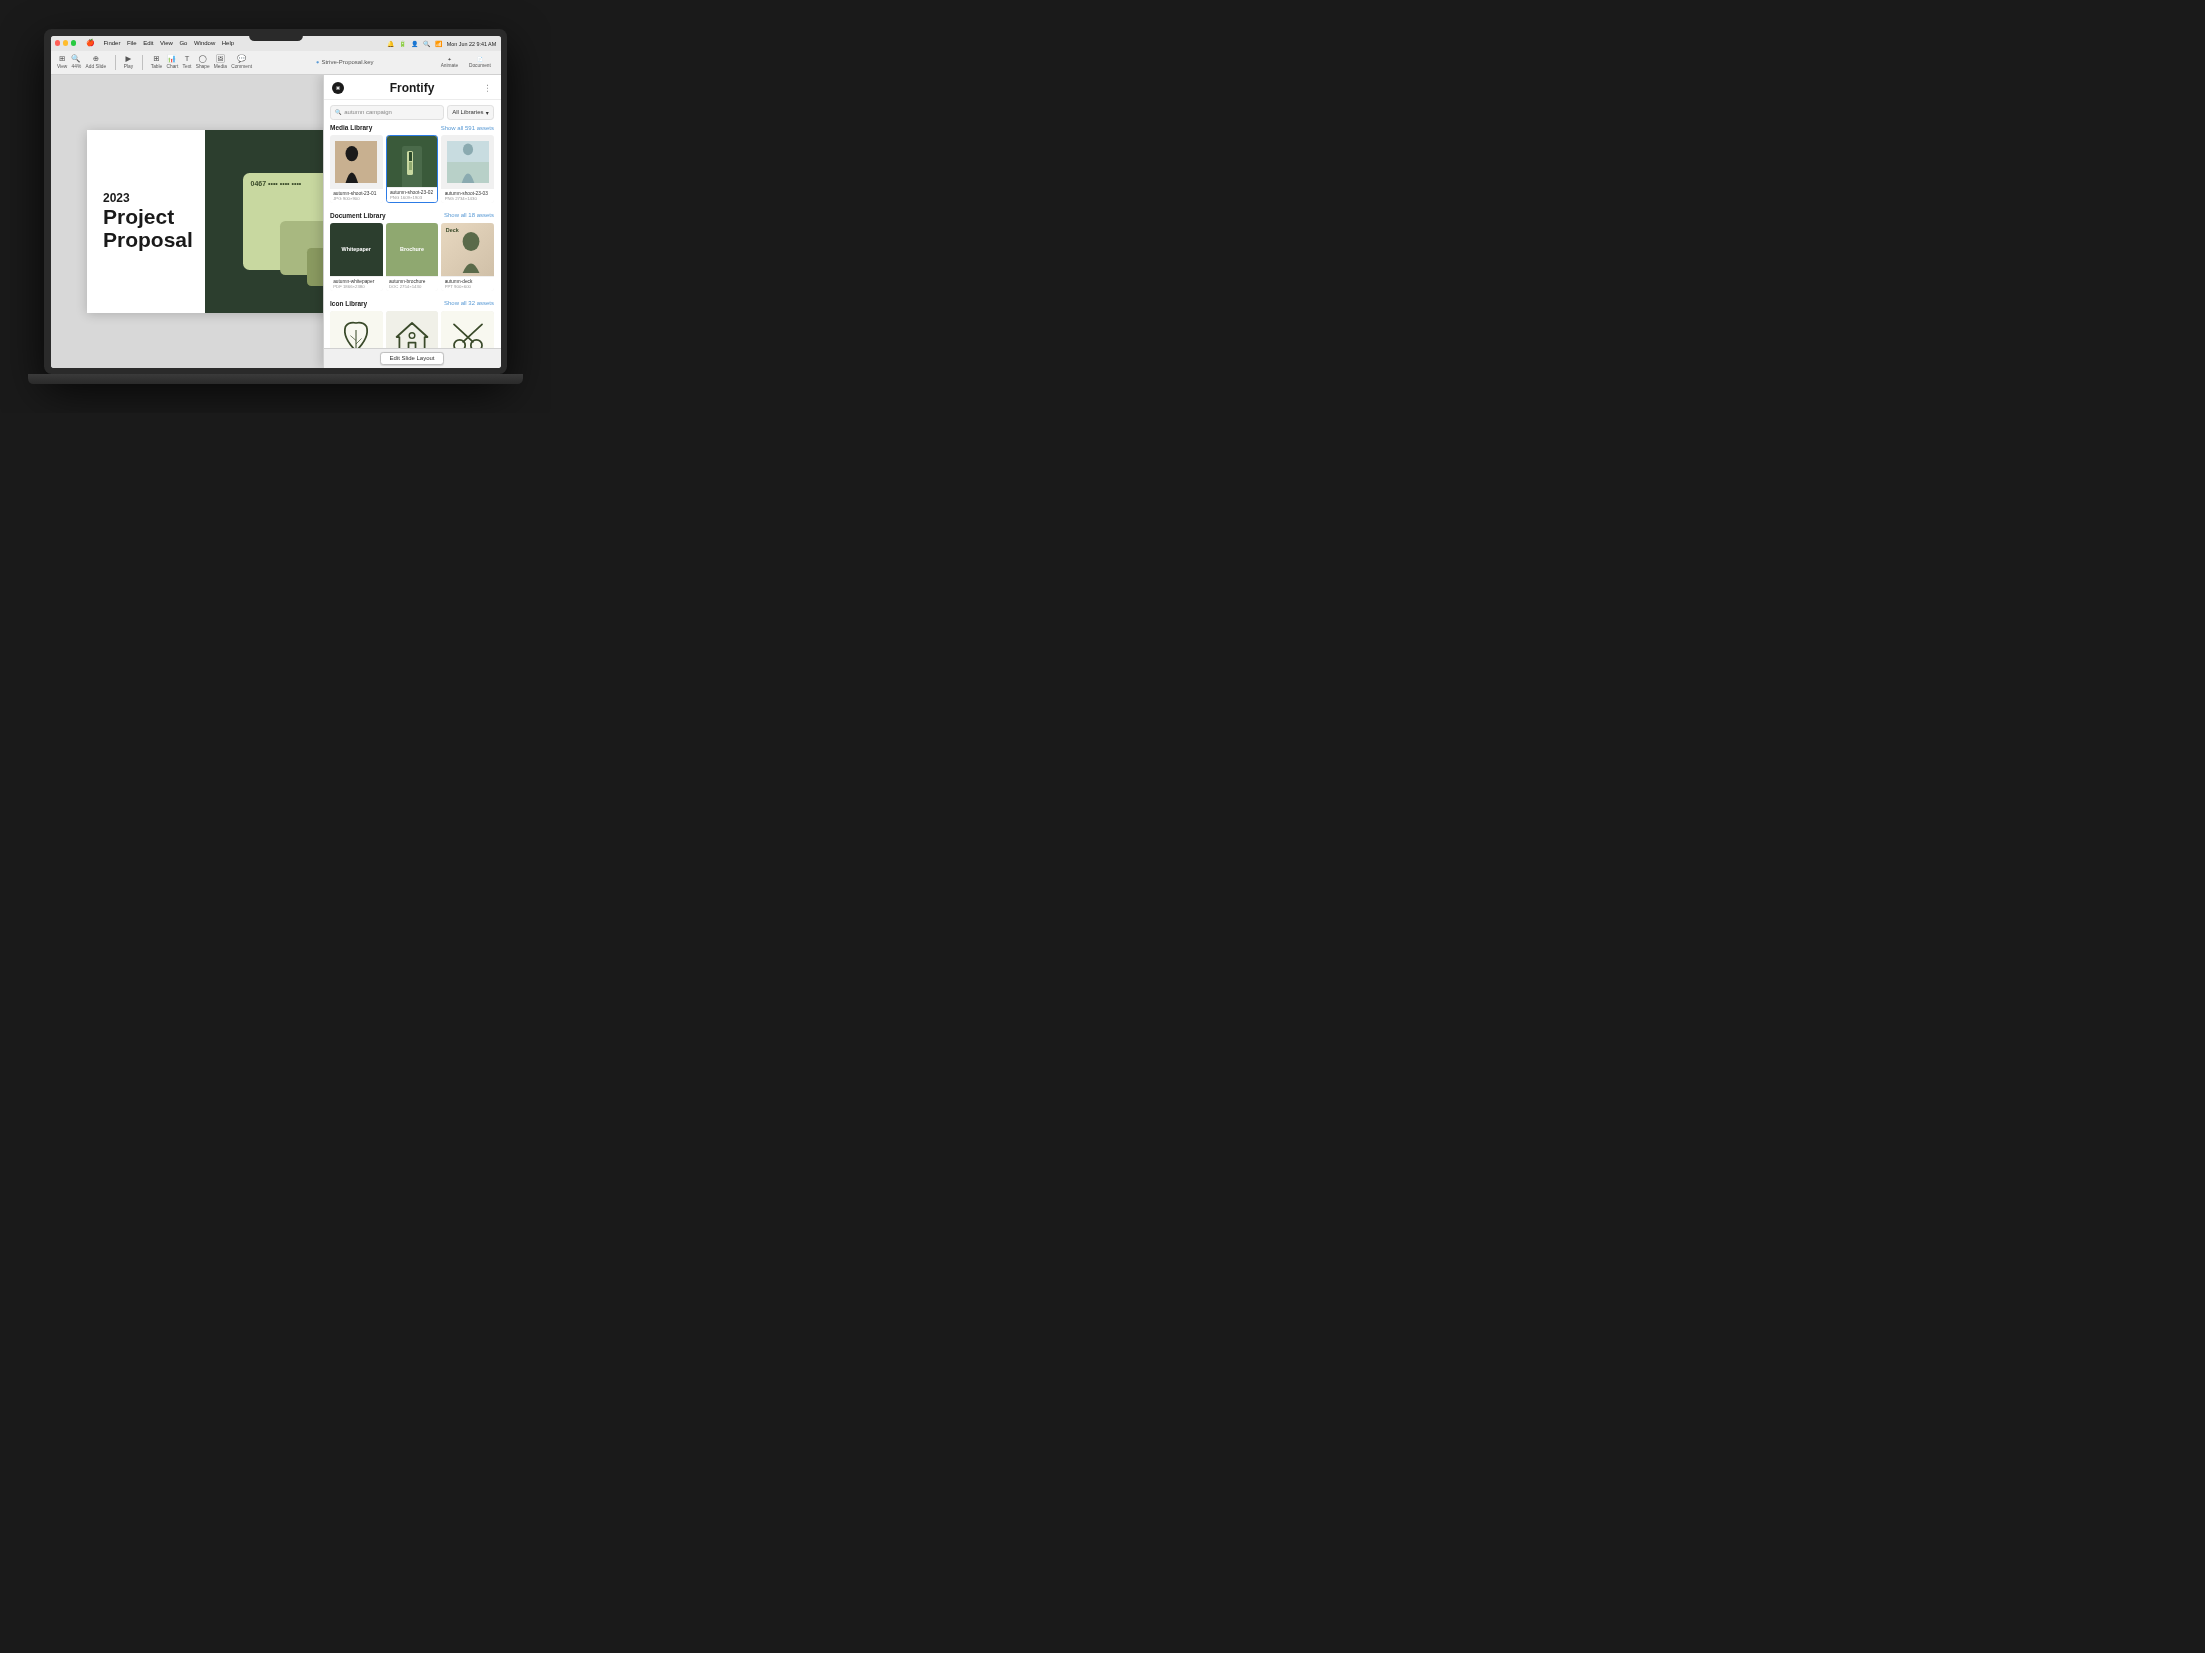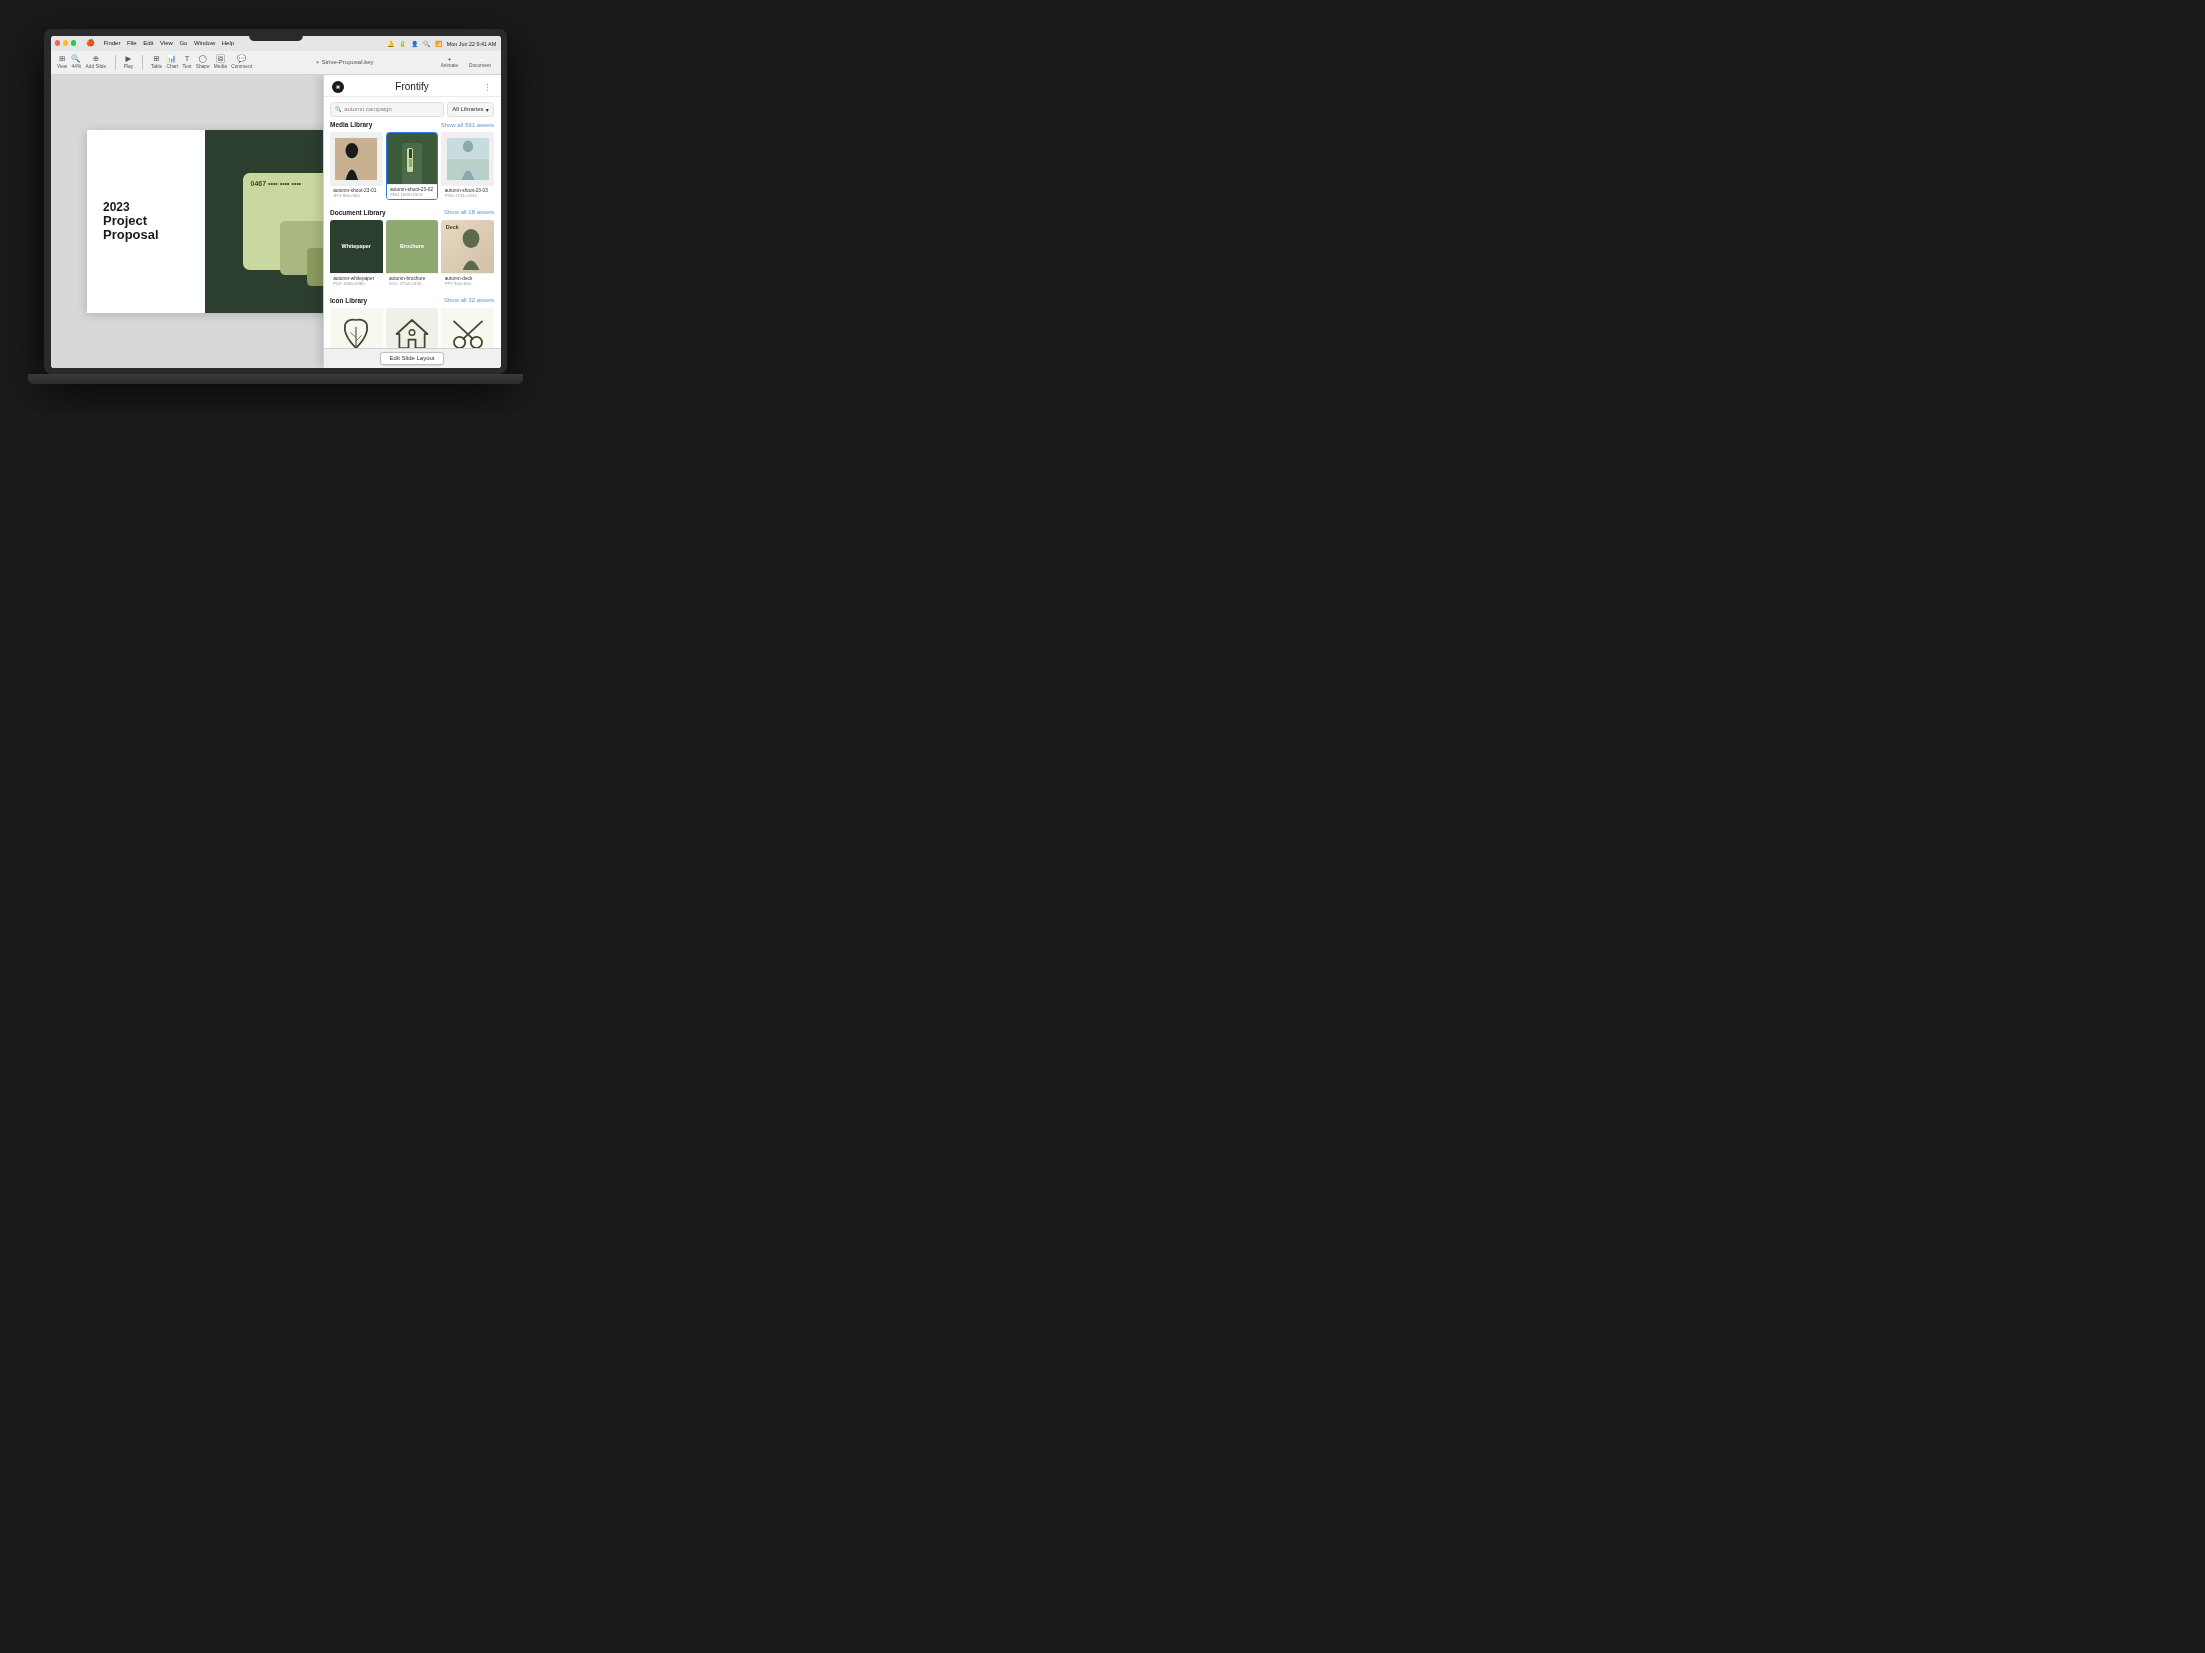--- a/index.html
+++ b/index.html
@@ -194,21 +194,21 @@
       justify-content: center;
       padding: 16px;
     }
     .slide-year {
       font-size: 12px;
       font-weight: 700;
       color: #1a1a1a;
       margin-bottom: 0;
     }
     .slide-title {
-      font-size: 13px;
+      font-size: 21px;
       font-weight: 800;
       color: #1a1a1a;
       line-height: 1.1;
     }
     .slide-right {
       flex: 1;
       background: #2c3e2e;
       position: relative;
       display: flex;
       align-items: center;
@@ -344,22 +344,22 @@
     }
     .fp-header {
       padding: 6.5px 8.6px 4.3px;
       display: flex;
       align-items: center;
       justify-content: center;
       border-bottom: 0.5px solid #ececec;
       position: relative;
     }
     .fp-title {
-      font-size: 10px;
-      font-weight: 400;
+      font-size: 12px;
+      font-weight: 700;
       color: #1a1a1a;
     }
     .fp-logo {
       position: absolute;
       left: 8.6px;
       width: 12px;
       height: 12px;
       background: #1a1a1a;
       border-radius: 50%;
       display: flex;

